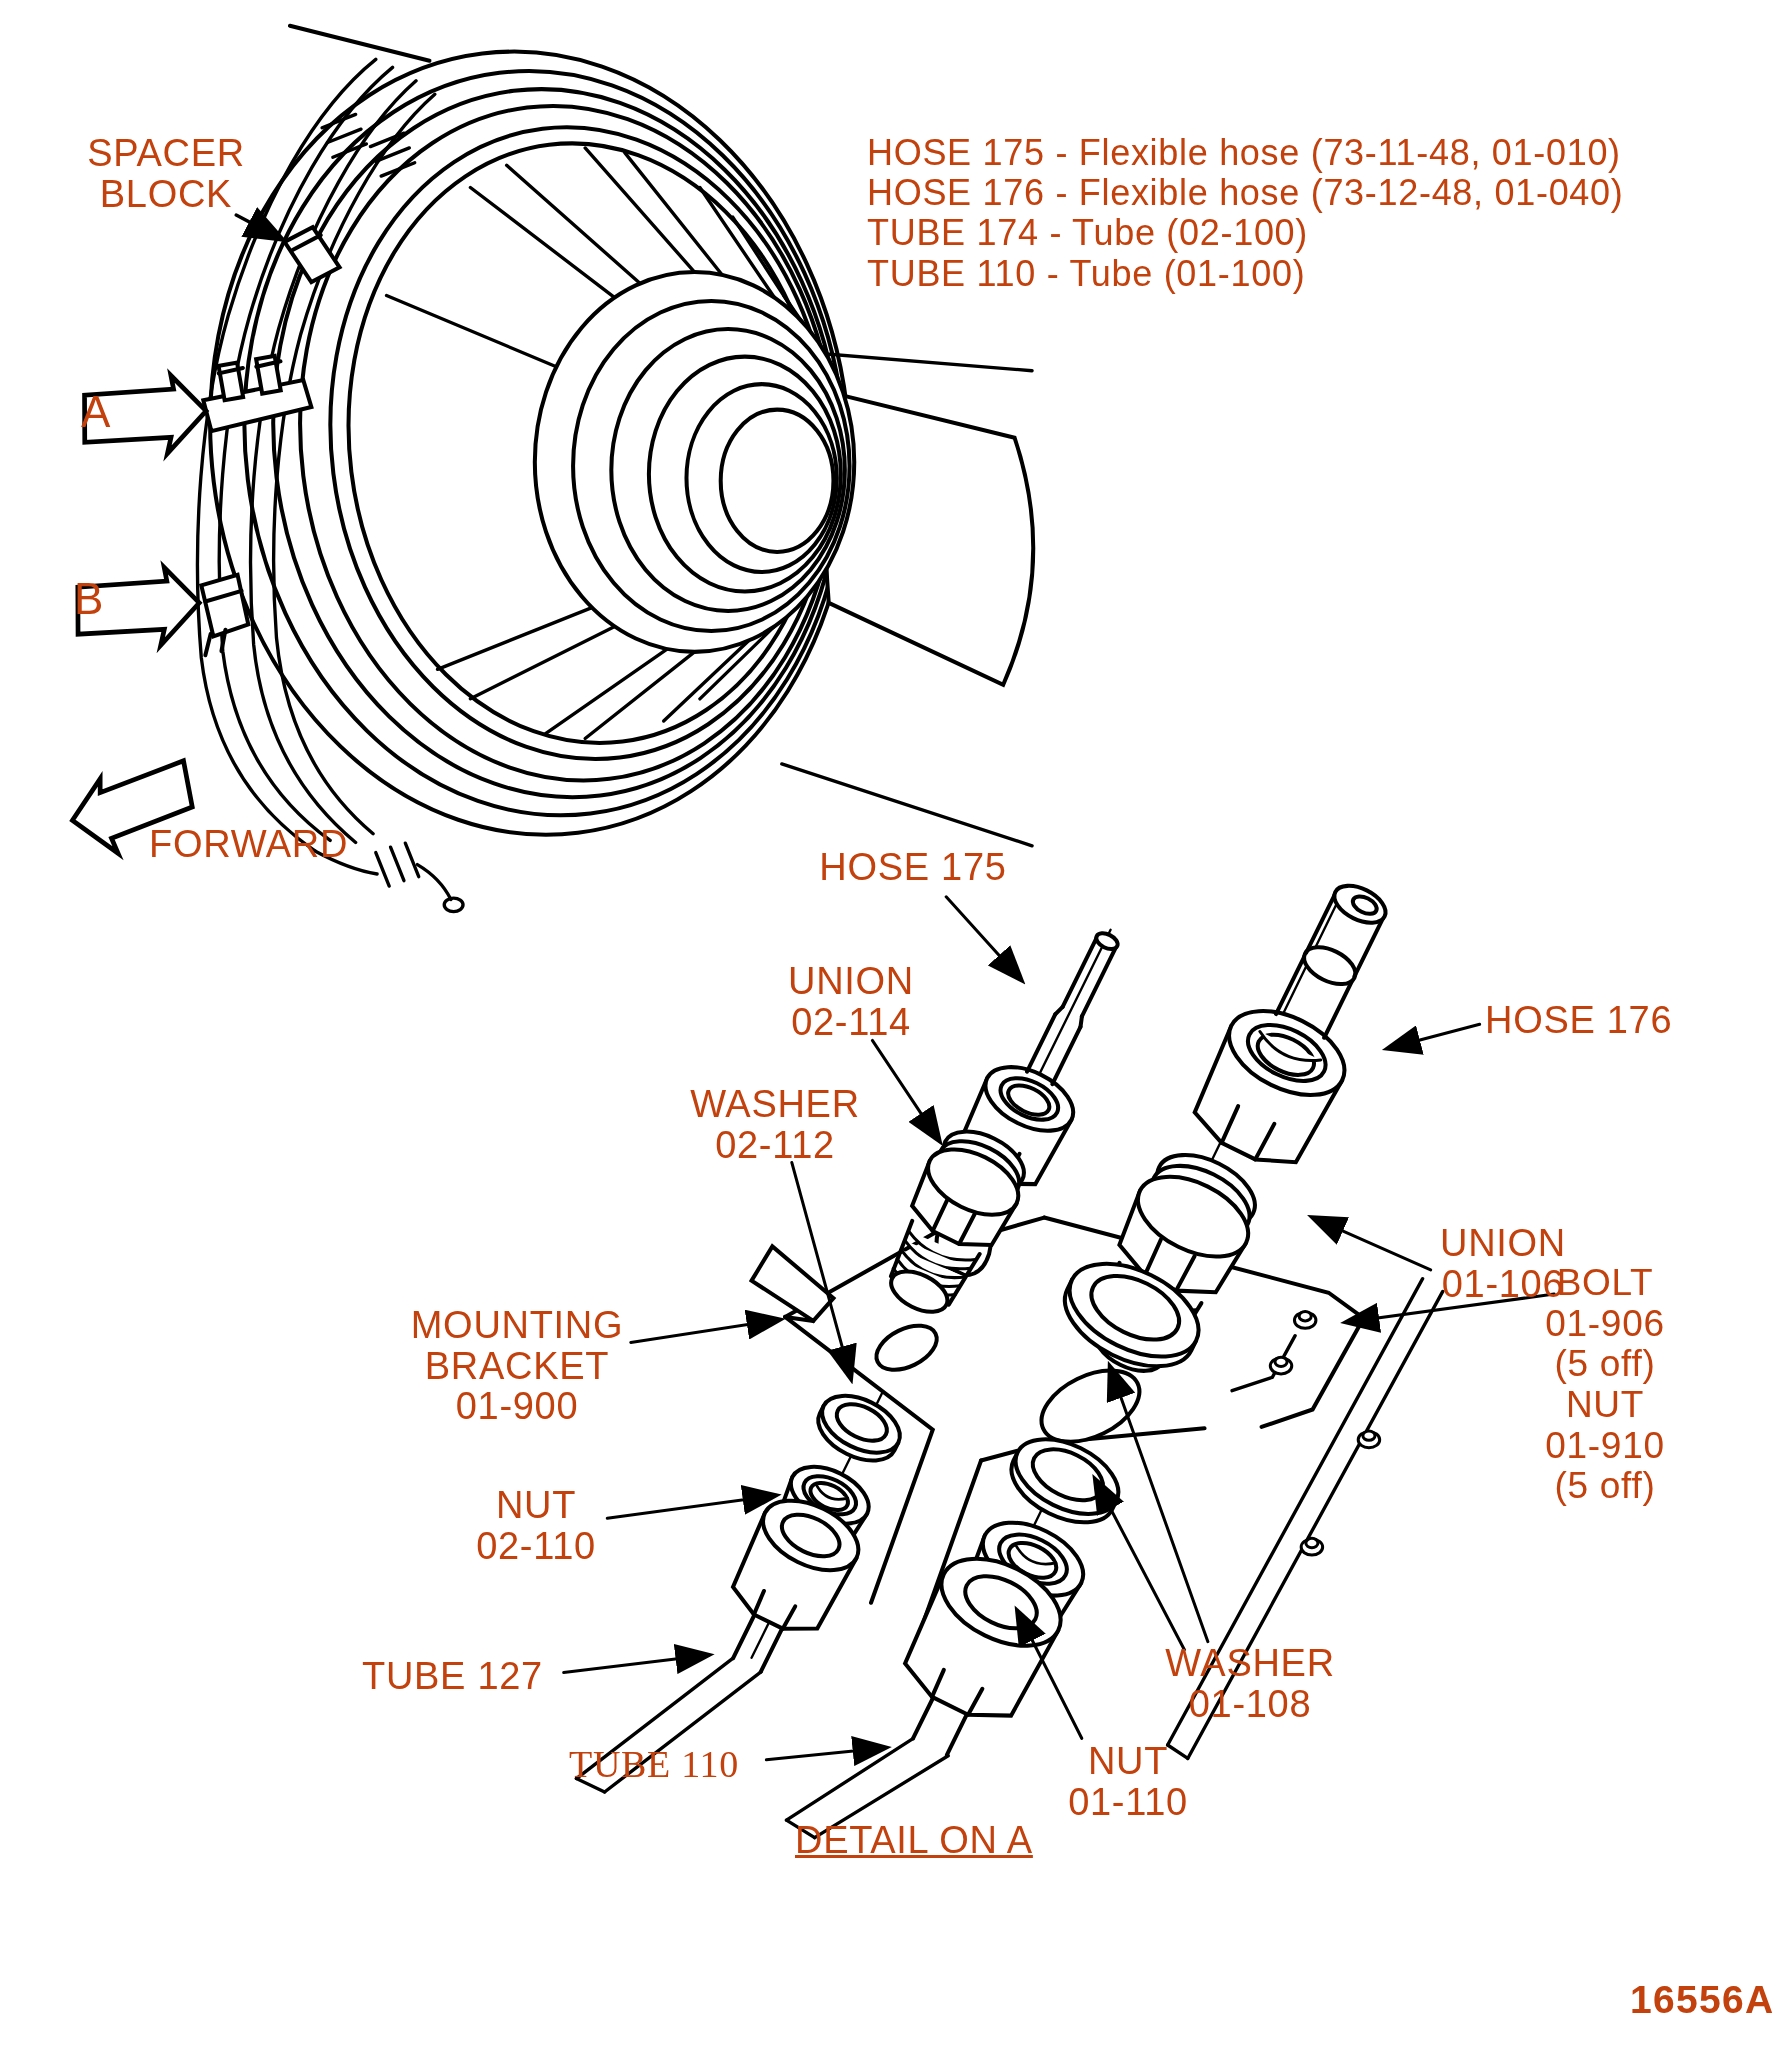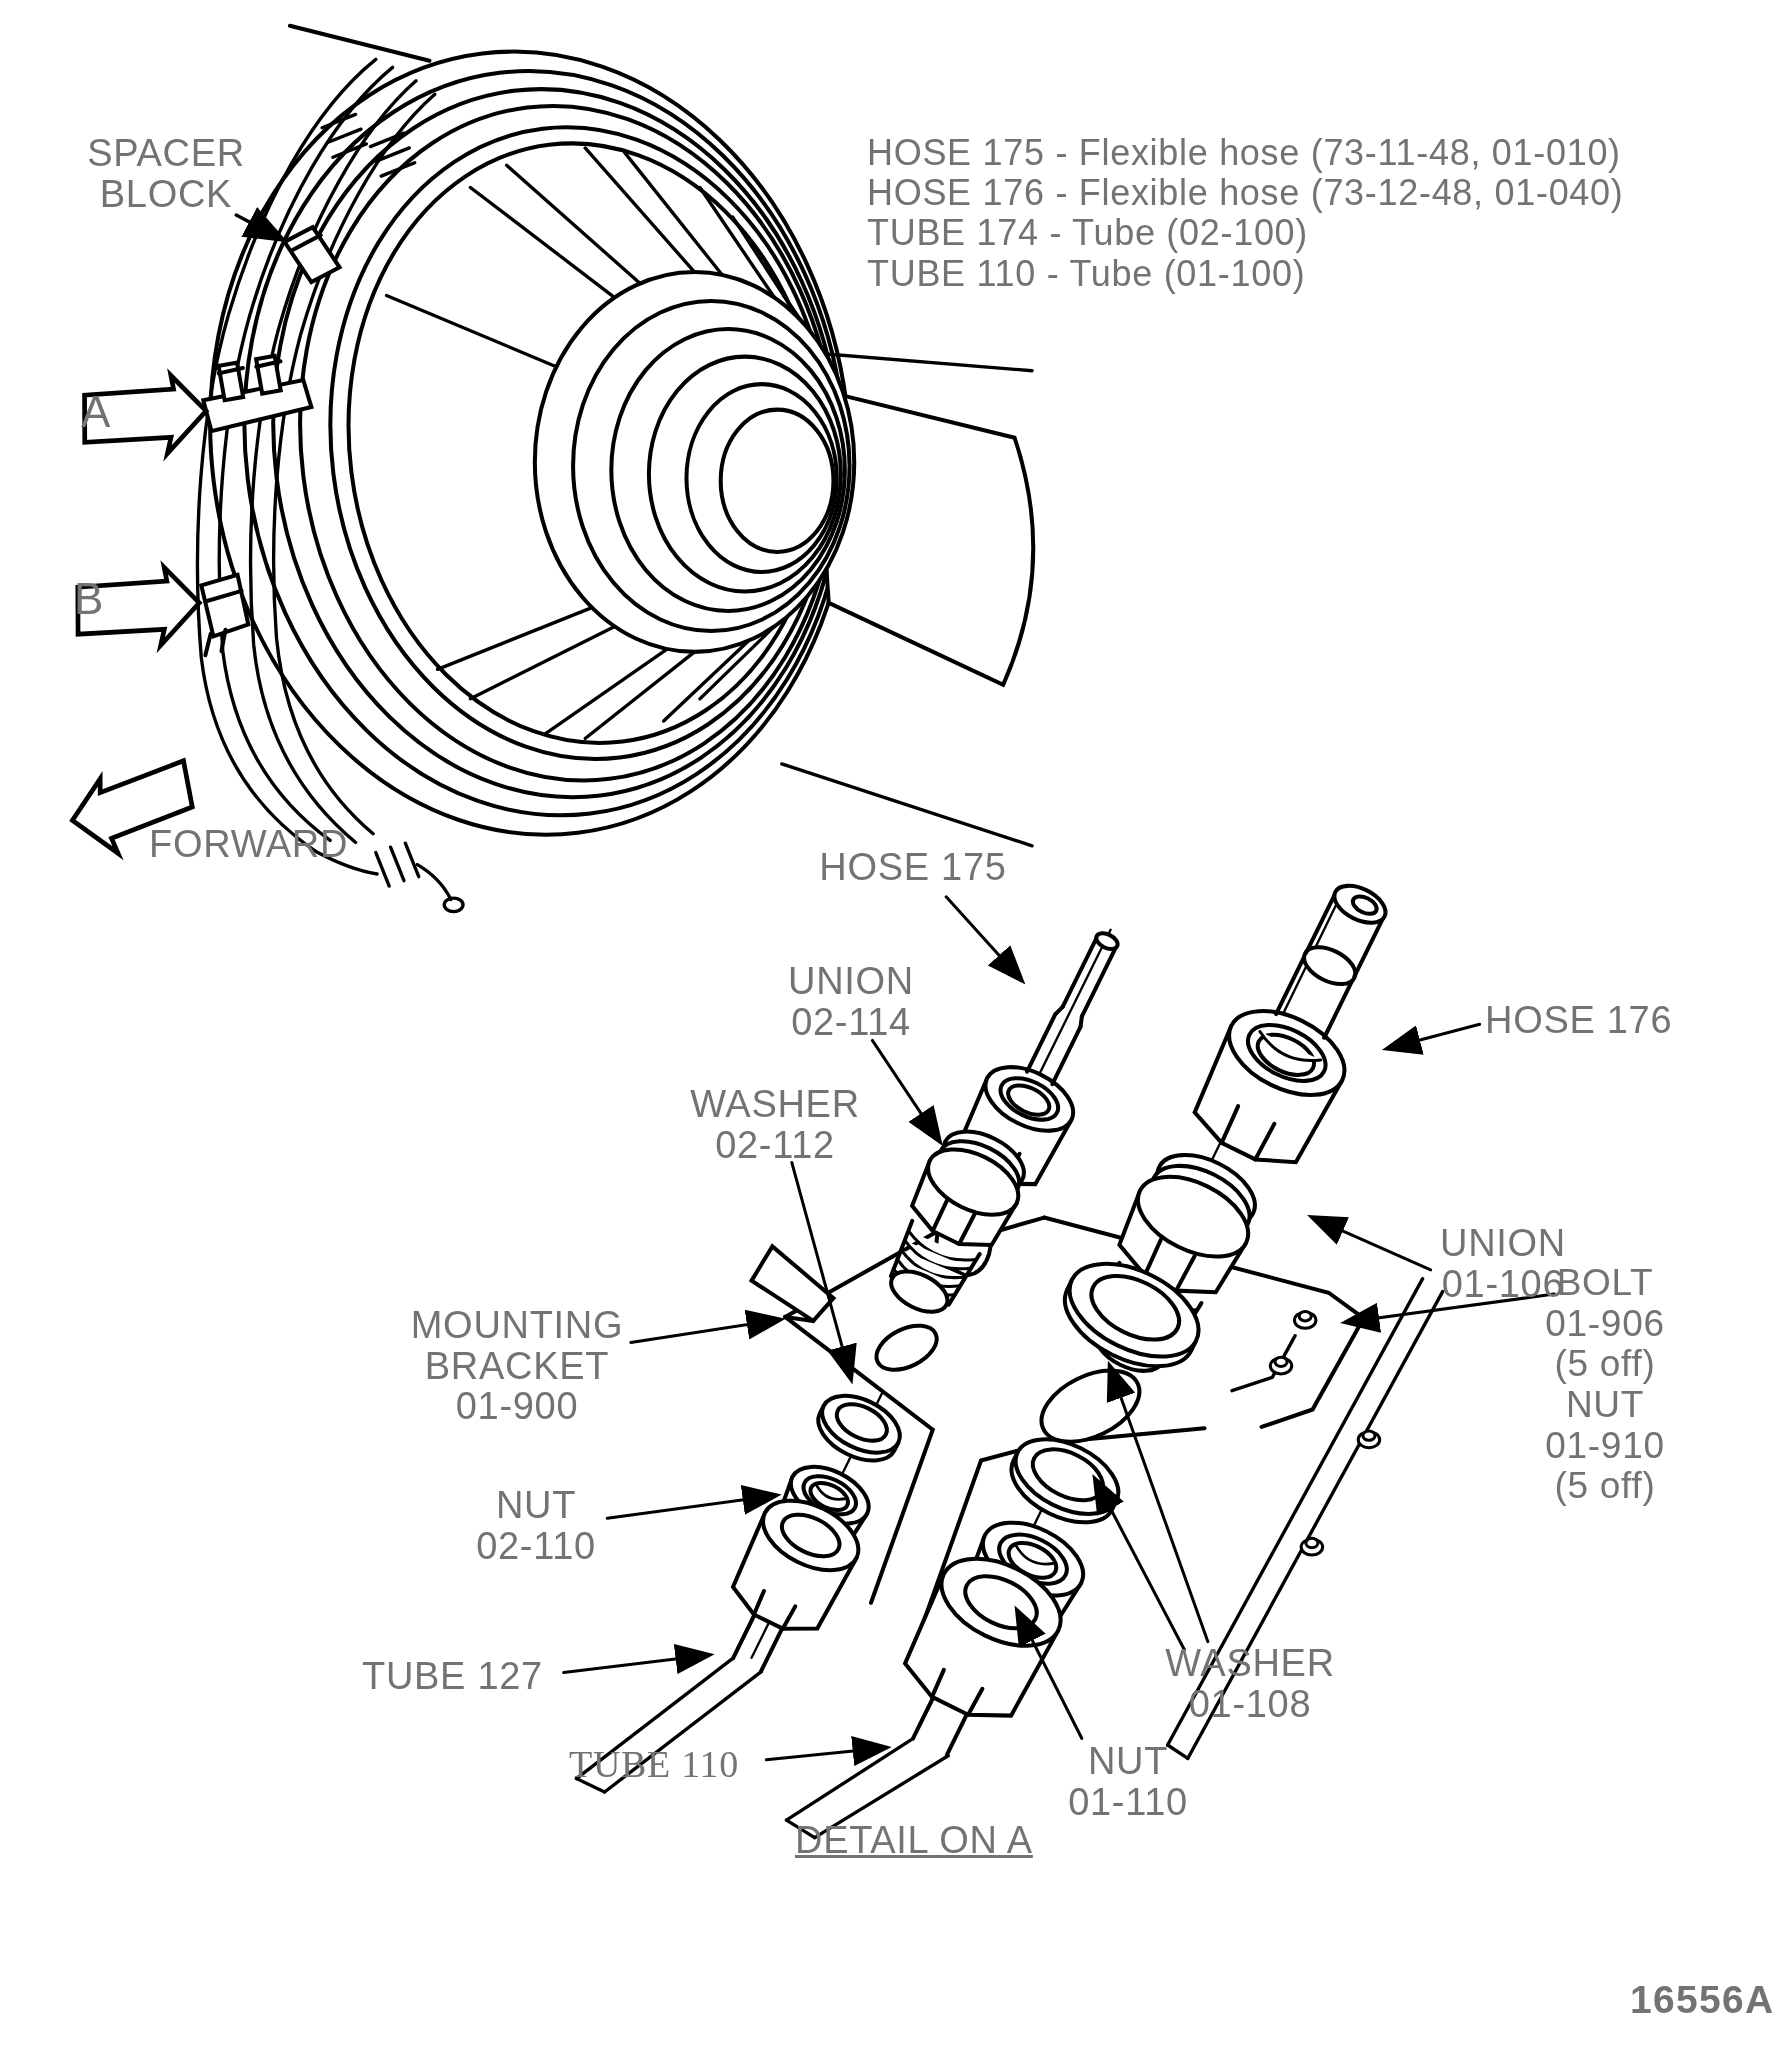--- a/index.html
+++ b/index.html
@@ -3,21 +3,21 @@
 <meta charset="utf-8">
 <style>
   html,body{margin:0;padding:0;background:#e8e8e8;}
   .stage{
     position:relative;width:1787px;height:2056px;background:#ffffff;
     font-family:"Liberation Sans",sans-serif;color:#000;overflow:hidden;
   }
   svg{position:absolute;left:0;top:0;}
   .lbl{
     position:absolute;font-size:38px;line-height:1.07;letter-spacing:0.7px;
-    white-space:pre-line;color:#737373;
+    white-space:pre-line;color:#c2410c;
   }
   .lbl.c{transform:translateX(-50%);text-align:center;}
   .lbl.big{font-size:44px;}
   .lbl.legend{font-size:36px;line-height:1.12;}
   .lbl.note{font-size:37px;text-align:center;line-height:1.16;}
   .lbl.fig{font-size:39px;font-weight:bold;letter-spacing:1.3px;}
   .lbl.blocklist{font-size:37px;line-height:1.1;}
 </style>
 </head>
 <body>

